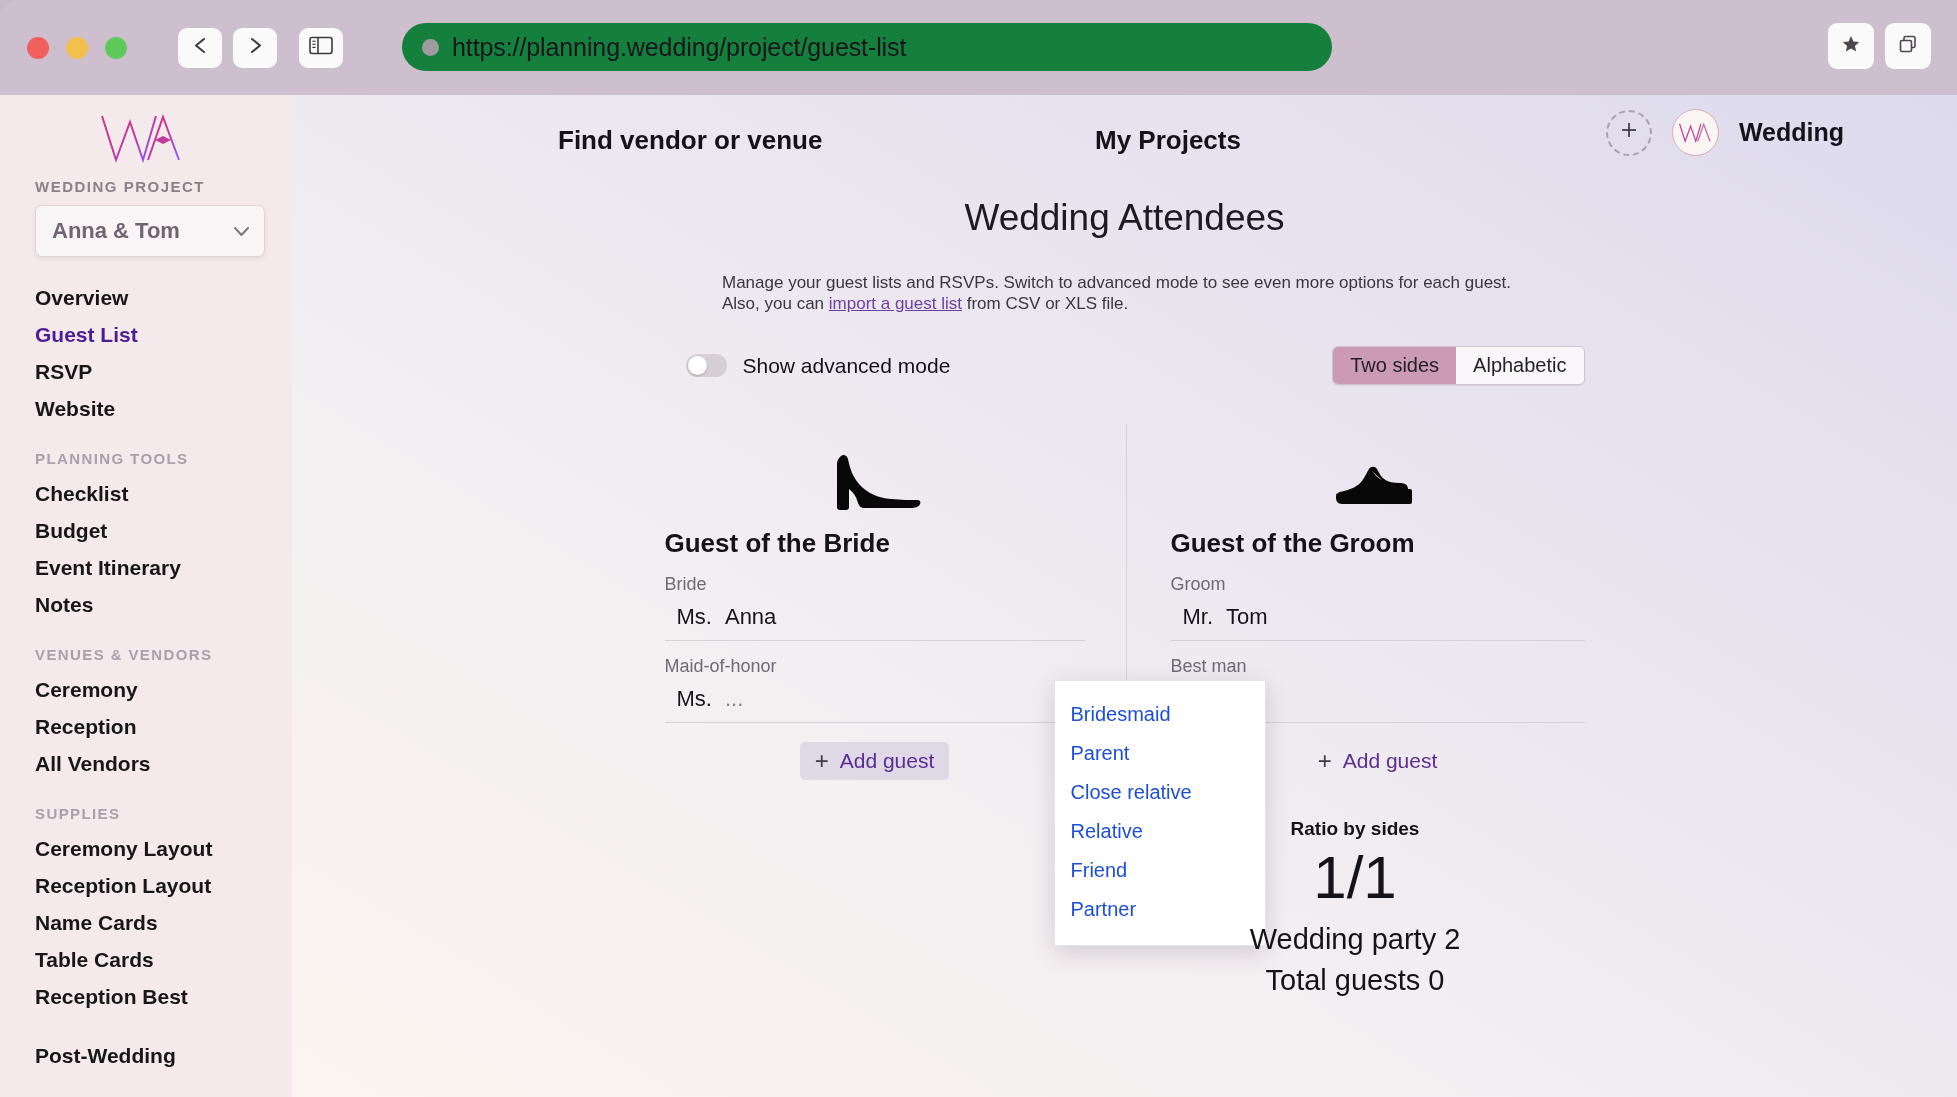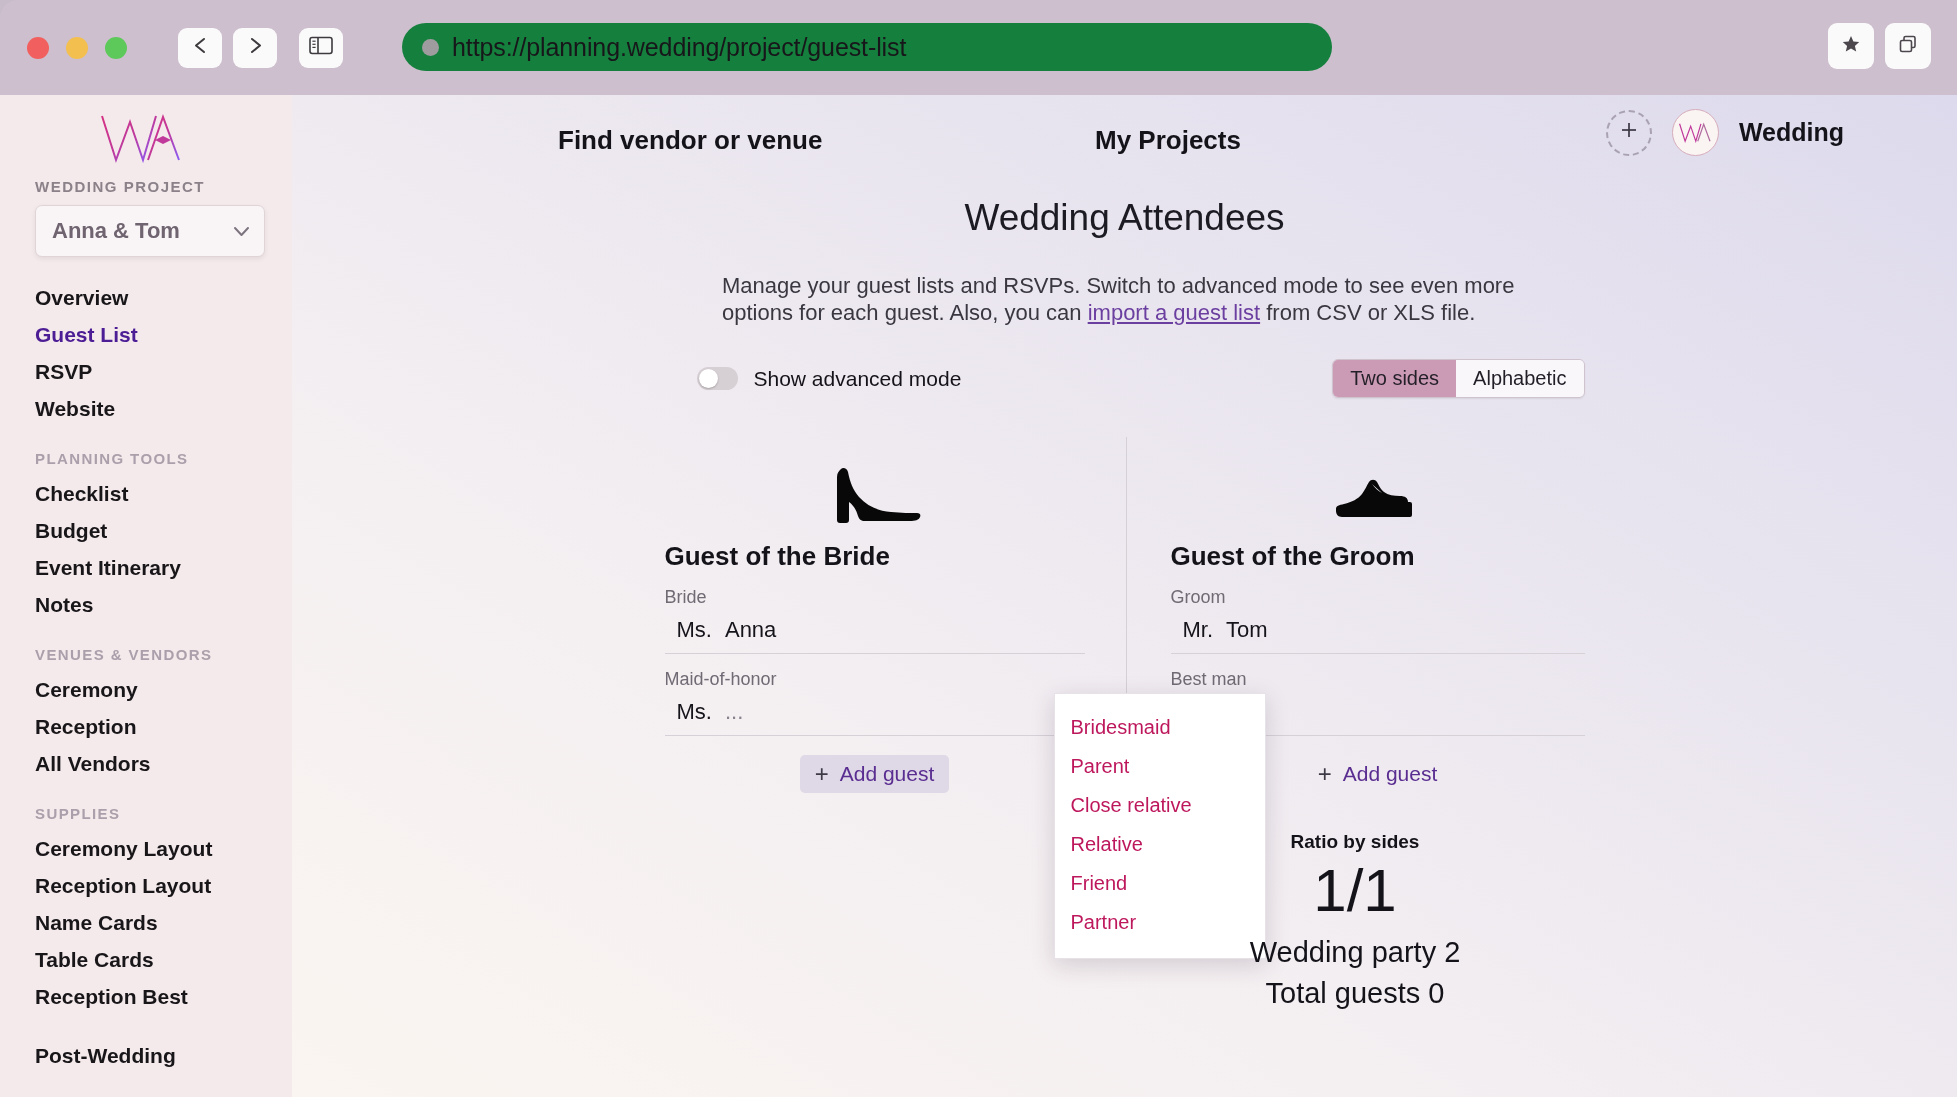--- a/index.html
+++ b/index.html
@@ -144,33 +144,33 @@
   .account-name { font-size: 25px; font-weight: 700; color: #15131a; }
 
   
   .page-title {
     text-align: center; font-size: 37px; font-weight: 400;
     color: #1c1a22; margin-top: 24px;
     font-family: "Liberation Sans", sans-serif;
   }
   .page-desc {
     width: 805px; margin: 34px auto 12px auto;
-    font-size: 22px; line-height: 1.22; color: #3a3740;
+    font-size: 17px; line-height: 1.22; color: #3a3740;
     text-align: left;
   }
   .page-desc a {
     color: #6b3fa0; text-decoration: underline;
   }
 
   
   .controls {
     position: relative; width: 920px; margin: 38px auto 0 auto;
     height: 40px;
   }
-  .toggle-row { position: absolute; left: 32px; top: 2px; display: flex; align-items: center; gap: 16px; }
+  .toggle-row { position: absolute; left: 21px; top: 2px; display: flex; gap: 16px; }
   .toggle {
     width: 41px; height: 23px; border-radius: 12px;
     background: #d6cfd4; position: relative;
   }
   .toggle-knob {
     position: absolute; left: 2px; top: 2px;
     width: 19px; height: 19px; border-radius: 50%;
     background: #fff; box-shadow: 0 1px 2px rgba(0,0,0,.22);
   }
   .toggle-label { font-size: 21px; color: #151319; }
@@ -232,21 +232,21 @@
   .dropdown {
     position: absolute;
     left: 389px; top: 262px;
     width: 212px;
     background: #ffffff;
     border: 1px solid #e6e2e8;
     box-shadow: 0 6px 22px rgba(60,45,70,.18);
     padding: 14px 0 16px 0;
   }
   .dd-item {
-    font-size: 20px; color: #be185d;
+    font-size: 20px; color: #1d4ed8;
     padding: 8px 0 8px 16px;
   }
 
   
   .stats {
     position: absolute; left: 461px; top: 400px;
     width: 459px; text-align: center;
   }
   .stats-label { font-size: 19px; font-weight: 700; color: #15131a; }
   .stats-ratio { font-size: 60px; font-weight: 300; color: #15131a; margin-top: 6px; line-height: 1.05; }

